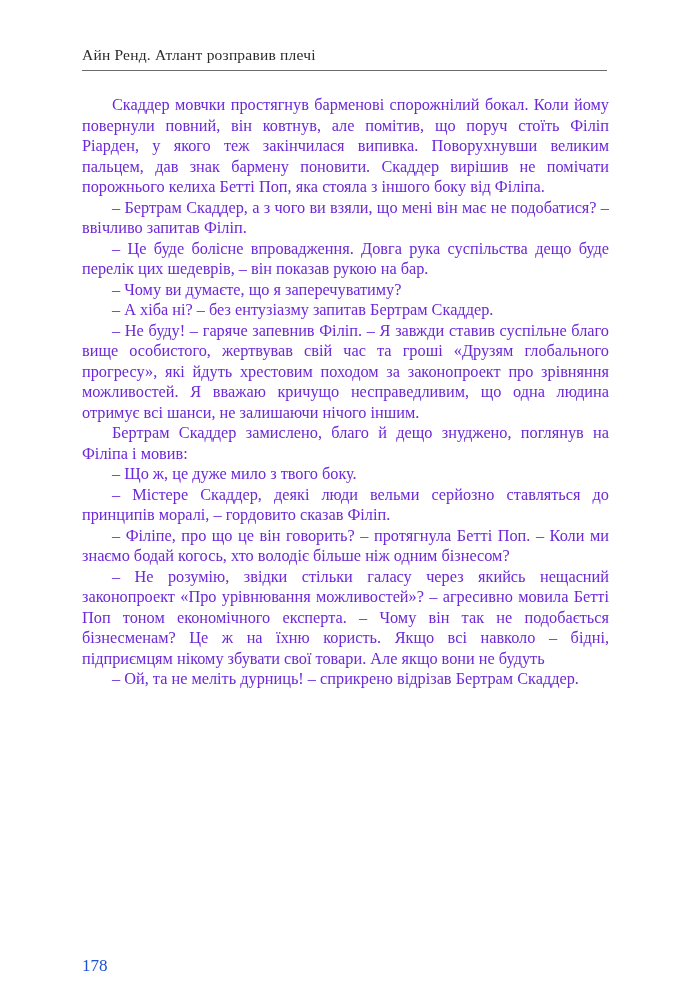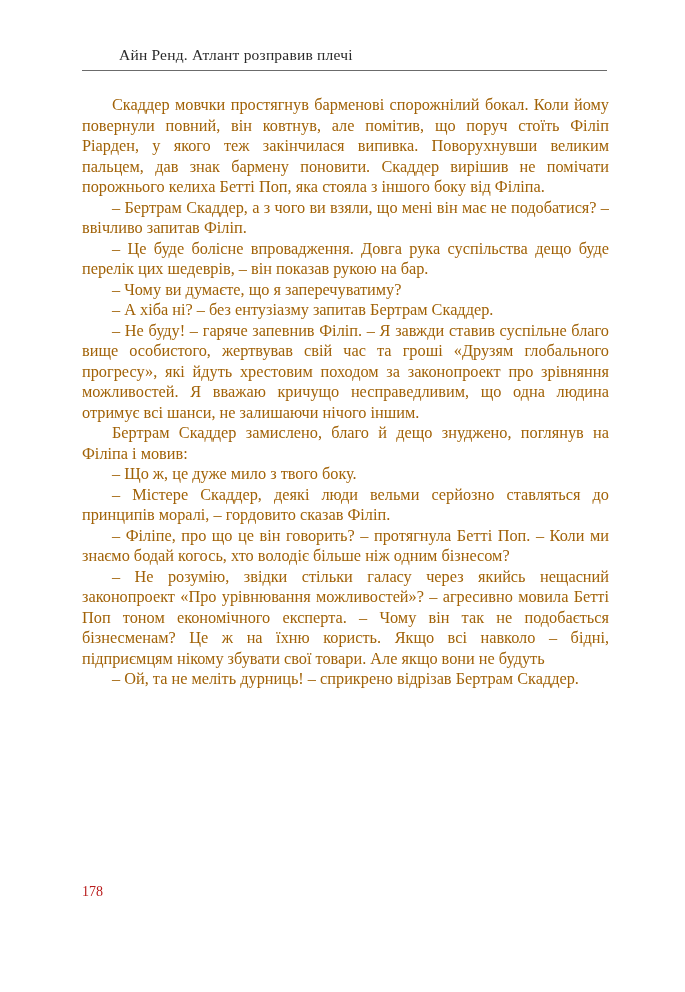--- a/index.html
+++ b/index.html
@@ -18,52 +18,51 @@
     box-sizing: border-box;
   }
   .running-header {
     position: absolute;
     top: 46px;
     left: 82px;
     right: 78px;
     font-size: 15.5px;
     letter-spacing: 0.2px;
     color: #2a2a2a;
-    margin-left: 37px;
   }
   .header-rule {
     position: absolute;
     top: 70px;
     left: 82px;
     right: 78px;
     height: 0;
     border-top: 1px solid #6b6b6b;
   }
   .body-text {
     position: absolute;
     top: 95px;
     left: 82px;
     width: 527px;
     text-align: justify;
     font-size: 16.3px;
     line-height: 20.5px;
-    color: #a16207;
+    color: #6d28d9;
     hyphens: auto;
   }
   .body-text p {
     margin: 0;
     padding: 0;
     text-indent: 30px;
   }
   .page-number {
     position: absolute;
-    top: 884px;
+    top: 956px;
     left: 82px;
-    font-size: 14px;
-    color: #b91c1c;
+    font-size: 17px;
+    color: #1d4ed8;
   }
 </style>
 </head>
 <body>
 
 <div class="book-page">
 
   <div class="running-header">Айн Ренд. Атлант розправив плечі</div>
 
   <div class="header-rule"></div>

